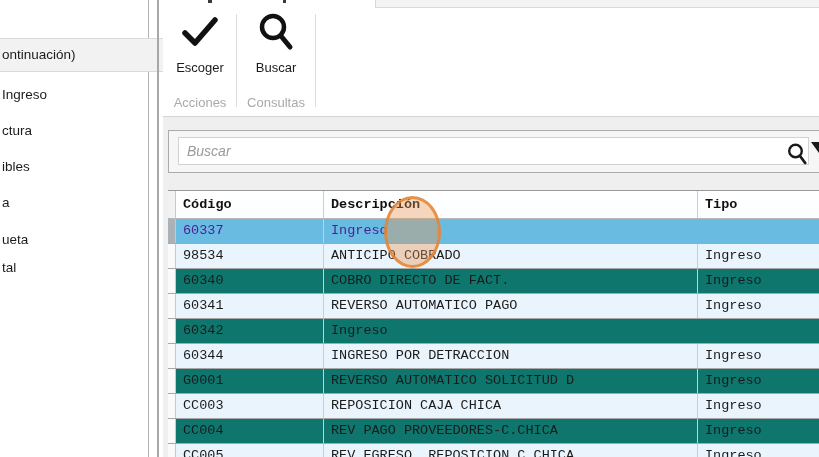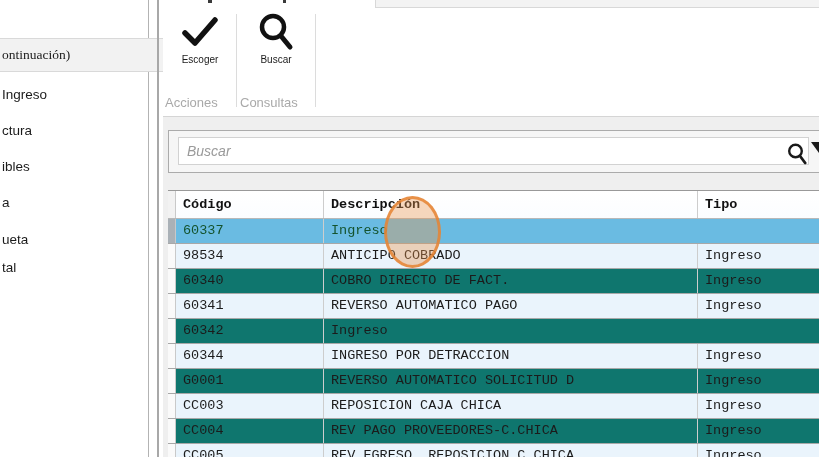--- a/index.html
+++ b/index.html
@@ -3,40 +3,40 @@
 <meta charset="utf-8">
 <style>
   * { margin:0; padding:0; box-sizing:border-box; }
   html,body { background:#fff; }
   body { font-family:"Liberation Sans","DejaVu Sans",sans-serif; }
   .app { position:relative; width:819px; height:457px; background:#fff; overflow:hidden; }
 
   
   .sidebar { position:absolute; left:0; top:0; width:149px; height:457px; background:#fff; border-right:1px solid #b3b3b3; }
   .side-item { position:absolute; left:0; width:145px; padding-left:2px; font-size:13.5px; color:#1b1b1b; height:18px; line-height:18px; white-space:nowrap; overflow:hidden; }
-  .side-item.selected { top:38px; height:34px; line-height:32px; width:169px; background:#f2f2f2; border:1px solid #d9d9d9; border-left:none;font-family:Liberation Serif, serif; }
+  .side-item.selected { top:38px; height:34px; line-height:32px; width:169px; background:#f2f2f2; border:1px solid #d9d9d9; border-left:none; }
   .splitter { position:absolute; left:157px; top:0; width:2px; height:457px; background:#a8a8a8; }
 
   
   .content { position:absolute; left:163px; top:0; right:0; height:457px; background:#fff; }
 
   
   .tabstrip { position:absolute; left:0; top:0; right:0; height:8px; background:#fff; }
   .tab-right-shade { position:absolute; left:212px; top:0; right:0; height:8px; background:#f3f3f3; border-bottom:1px solid #d8d8d8; border-left:1px solid #d8d8d8; }
   .tab-mark { position:absolute; top:0; height:3px; background:#3a3a3a; }
   .tab-mark.m1 { left:45px; width:4px; }
   .tab-mark.m2 { left:120px; width:3px; }
 
   
   .ribbon { position:absolute; left:0; top:8px; right:0; height:109px; background:#fff; border-bottom:1px solid #d5d5d5; }
   .rb-button { position:absolute; top:4px; height:72px; display:flex; flex-direction:column; align-items:center; justify-content:flex-start; cursor:pointer; }
   .rb-button .rb-icon { height:40px; display:flex; align-items:center; justify-content:center; }
-  .rb-button .rb-label { font-size:10px; color:#1b1b1b; margin-top:2px; }
+  .rb-button .rb-label { font-size:13px; color:#1b1b1b; margin-top:8px; }
   .vsep { position:absolute; top:6px; height:93px; width:1px; background:#dcdcdc; }
-  .group-label { position:absolute; top:87px; height:18px; font-size:13px; color:#a9a9a9; text-align:left; }
+  .group-label { position:absolute; top:87px; height:18px; font-size:13px; color:#a9a9a9; text-align:center; }
 
   
   .page { position:absolute; left:0; top:117px; right:0; bottom:0; background:#efefef; }
 
   
   .search-wrap { position:absolute; left:5px; right:0; top:13px; height:43px; background:#f6f6f6; border:1px solid #ababab; border-right:none; }
   .search-input { position:absolute; left:9px; right:10px; top:6px; height:28px; border:1px solid #d2d2d2; background:#fff; font-family:"Liberation Sans","DejaVu Sans",sans-serif; font-size:14px; padding:0 30px 0 8px; color:#333; outline:none; }
   .search-input::placeholder { font-style:italic; color:#9a9a9a; }
   .search-glass { position:absolute; right:12px; top:12px; }
   .search-arrow { position:absolute; left:642px; top:11px; width:0; height:0; border-left:8px solid transparent; border-right:8px solid transparent; border-top:11px solid #1a1a1a; }
@@ -46,21 +46,21 @@
   .grid-header { display:flex; height:28px; background:linear-gradient(#ffffff,#fbfdff); border-bottom:1px solid #b8b8b8; }
   .grid-header .cell { font-weight:700; font-size:13.5px; color:#111; line-height:27px; }
   .cell { padding-left:7px; white-space:nowrap; overflow:hidden;font-family:Liberation Mono, monospace; }
   .sel-col { width:8px; padding:0; background:#f2f2f2; border-right:1px solid #c9c9c9; flex:none; }
   .c-codigo { width:148px; border-right:1px solid #cdcdcd; flex:none; }
   .c-desc { width:374px; border-right:1px solid #cdcdcd; flex:none; }
   .c-tipo { flex:1; }
   .grid-row { display:flex; height:25px; border-bottom:1px solid #a8a8a8; background:#0f766e; font-size:13.5px; color:#1b1b1b; line-height:24px; cursor:default; }
   .grid-row:nth-child(even) { background:#eaf4fc; }
   .grid-row .sel-col { background:#fafafa; }
-  .grid-row.selected { background:#6abbe2; color:#14532d; }
+  .grid-row.selected { background:#6abbe2; color:#4c1d95; }
   .grid-row.selected .sel-col { background:#aab1b7; }
 
   
   .click-ring { position:absolute; left:384px; top:196px; width:57px; height:72px; border-radius:50%; border:3px solid rgba(229,132,51,0.85); background:rgba(233,150,79,0.38); z-index:50; pointer-events:none; }
 </style>
 </head>
 <body>
 
 <div class="app">
 

